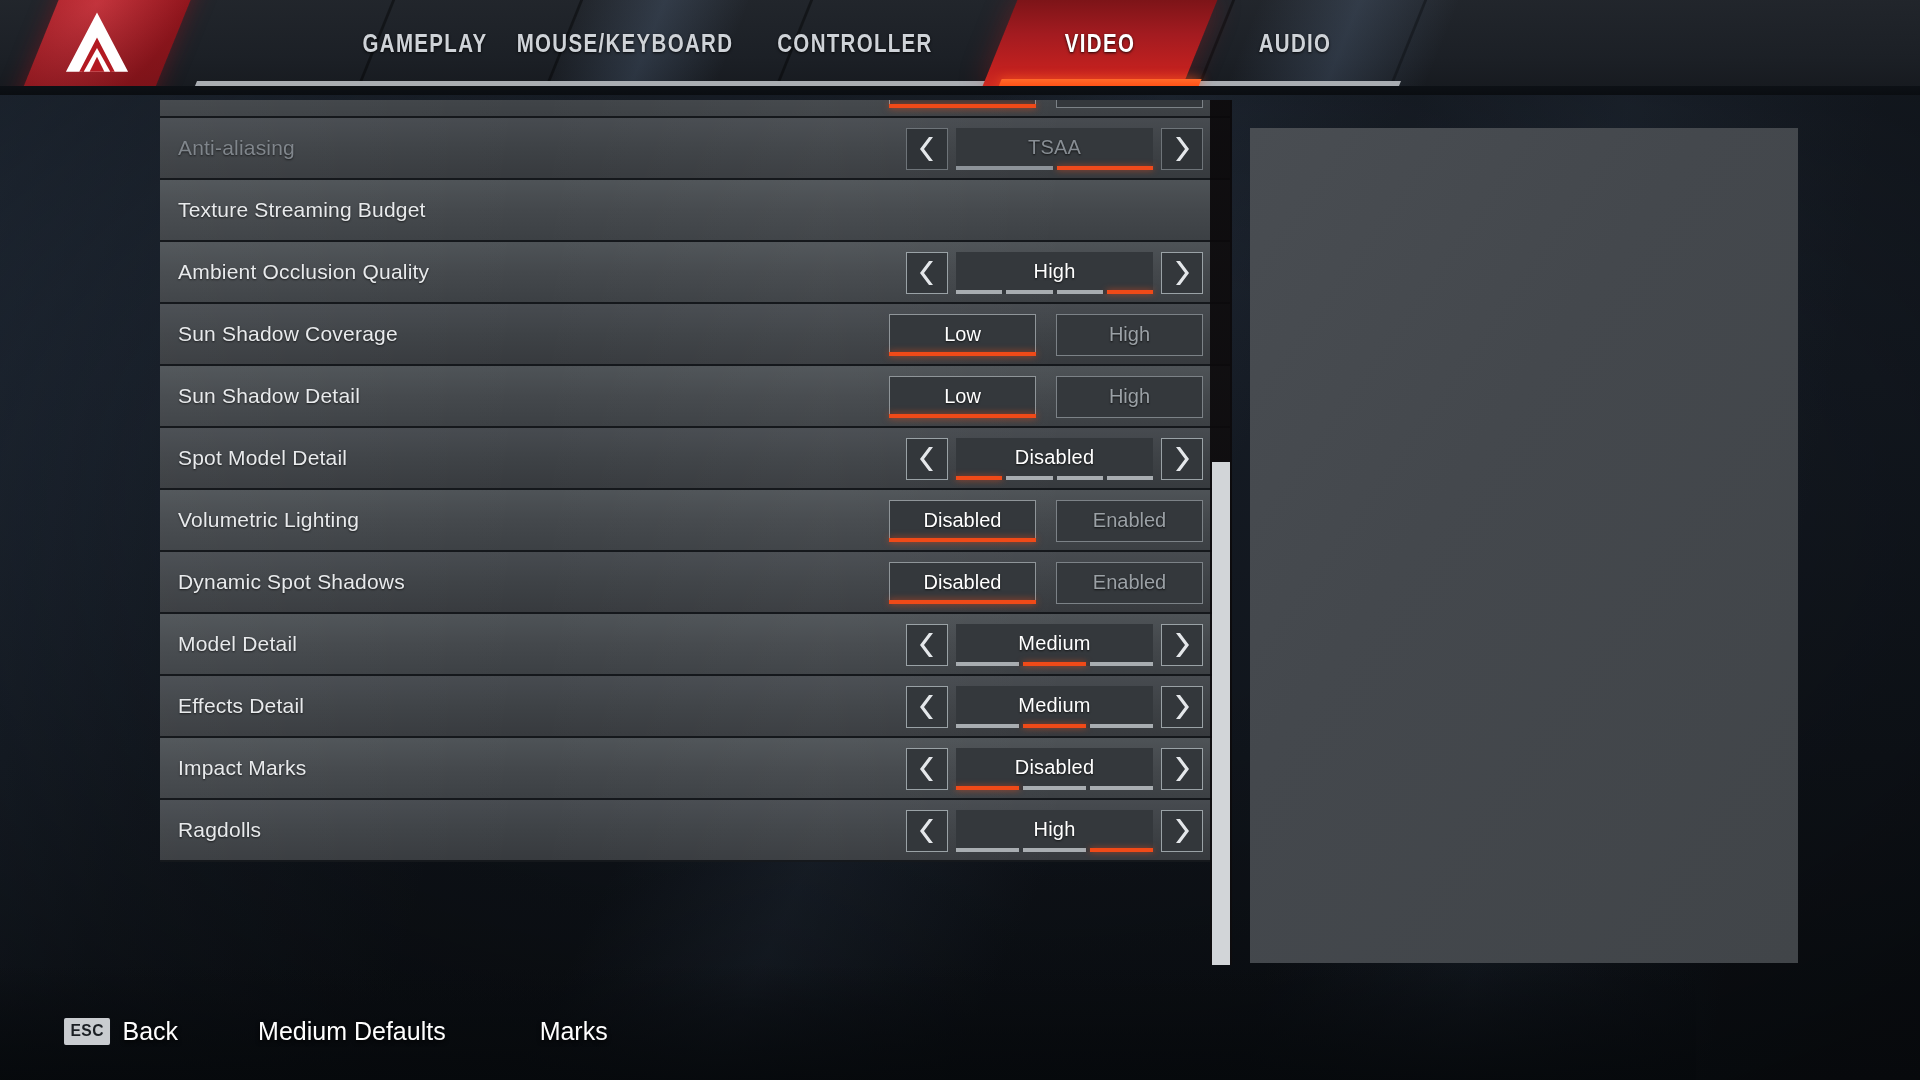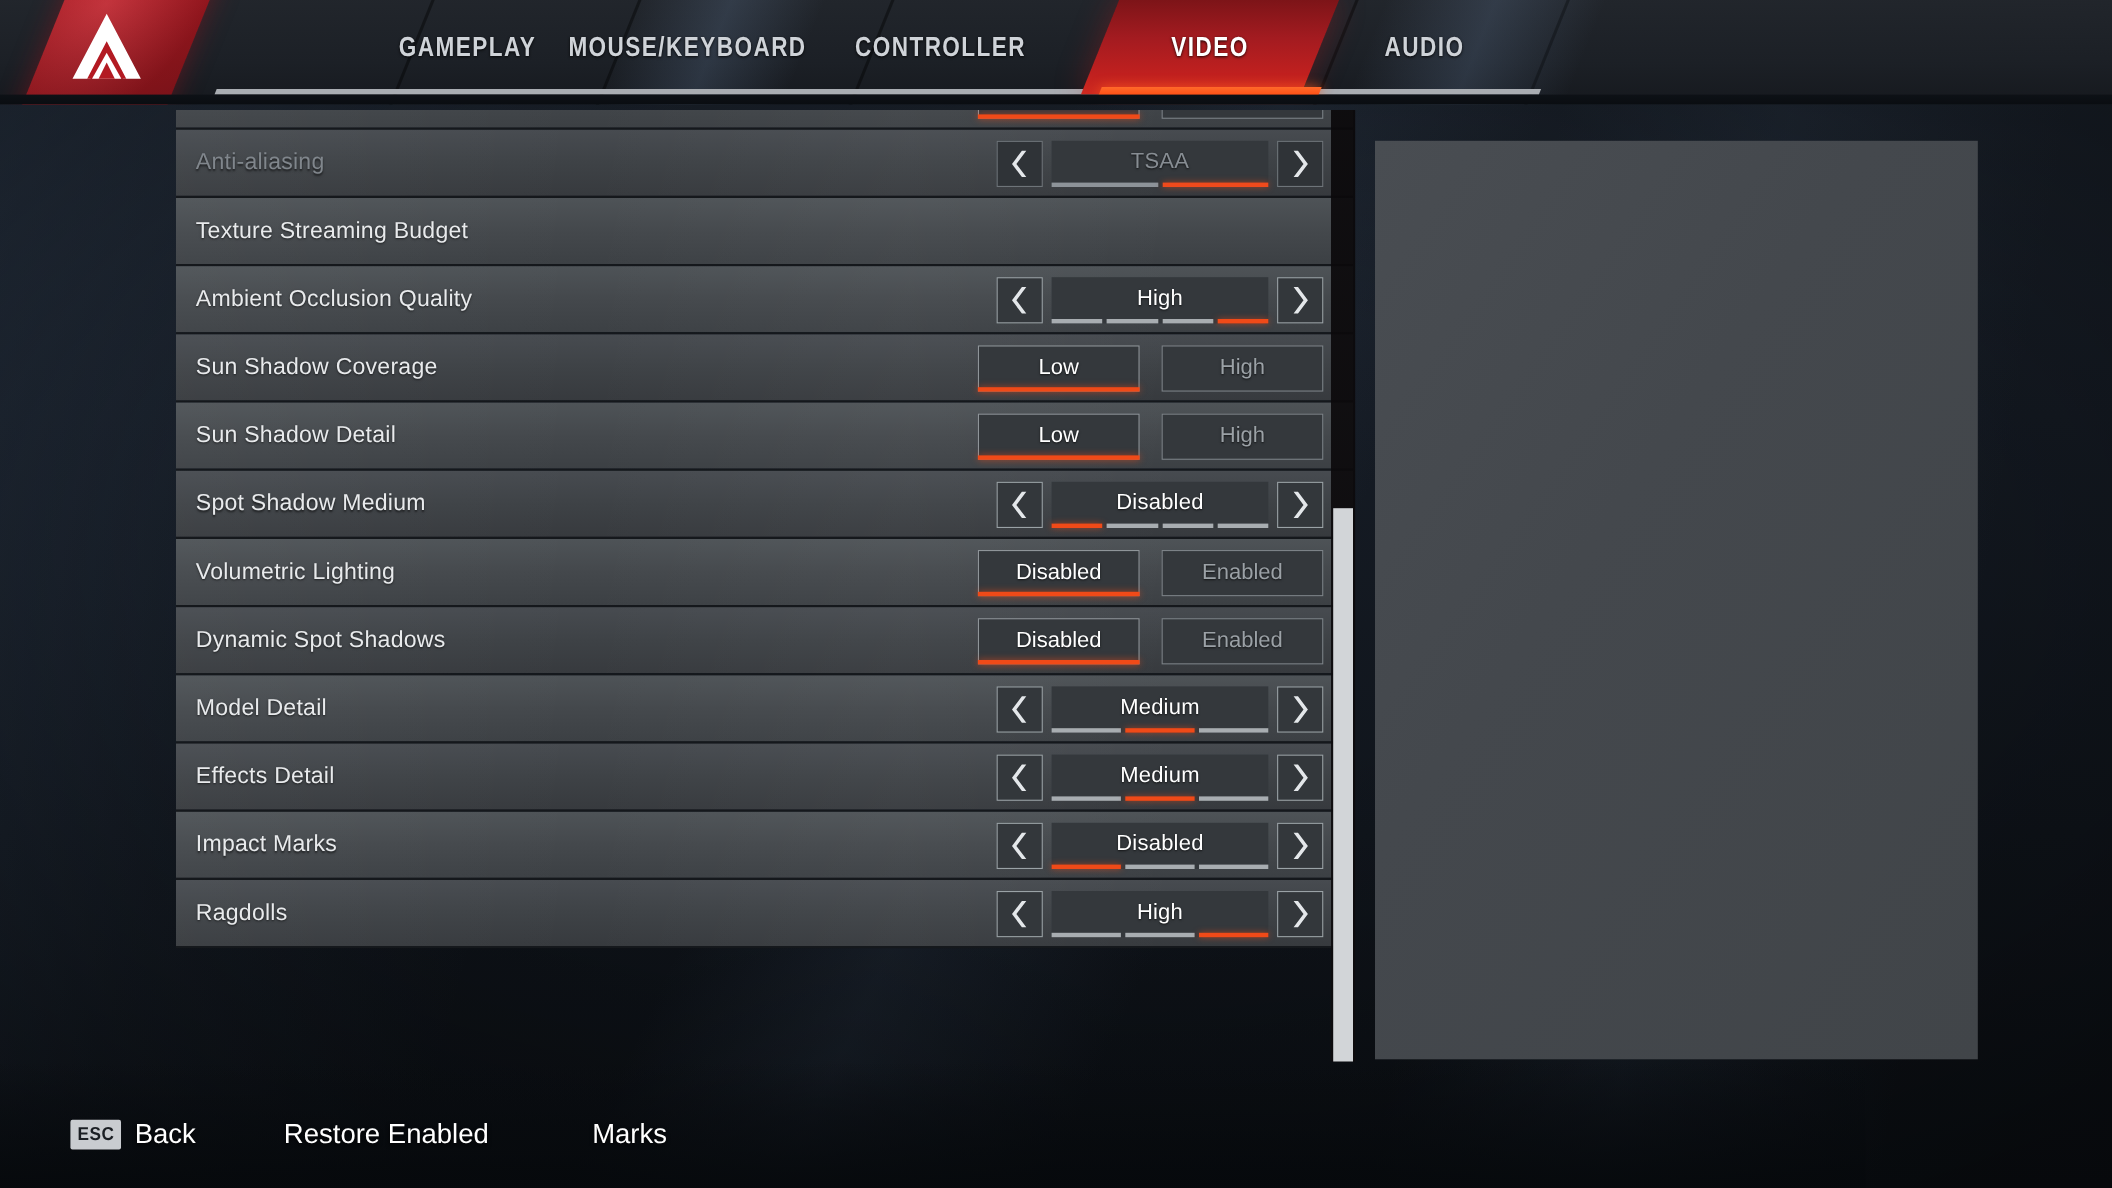--- a/index.html
+++ b/index.html
@@ -378,21 +378,21 @@
             <div class="toggle-opt sel">
               <span>Low</span>
             </div>
             <div class="toggle-opt">
               <span>High</span>
             </div>
           </div>
         </div>
       </div>
       <div class="row alt">
-        <div class="row-label">Spot Shadow Medium</div>
+        <div class="row-label">Spot Model Detail</div>
         <div class="row-control">
           <div class="arrow-btn">
             <svg width="20" height="26" viewBox="0 0 20 26">
               <path d="M16 1 L7 13 L16 25 L12 25 L3 13 L12 1 Z" fill="#e4e7ea"></path>
             </svg>
           </div>
           <div class="stepper-box">
             <div class="stepper-value">Disabled</div>
             <div class="seg-track">
               <div class="seg on"></div>
@@ -533,16 +533,16 @@
 <div id="scroll-thumb"></div>
 
 <div id="preview-panel"></div>
 
 <div id="footer">
   <div id="footer-items">
     <div class="foot-btn" id="foot-back">
       <span id="esc-key">ESC</span>
       <span>Back</span>
     </div>
-    <div class="foot-btn" id="foot-restore">Restore Enabled</div>
+    <div class="foot-btn" id="foot-restore">Medium Defaults</div>
     <div class="foot-btn" id="foot-apply">Marks</div>
   </div>
 </div>
 
 </body></html>

